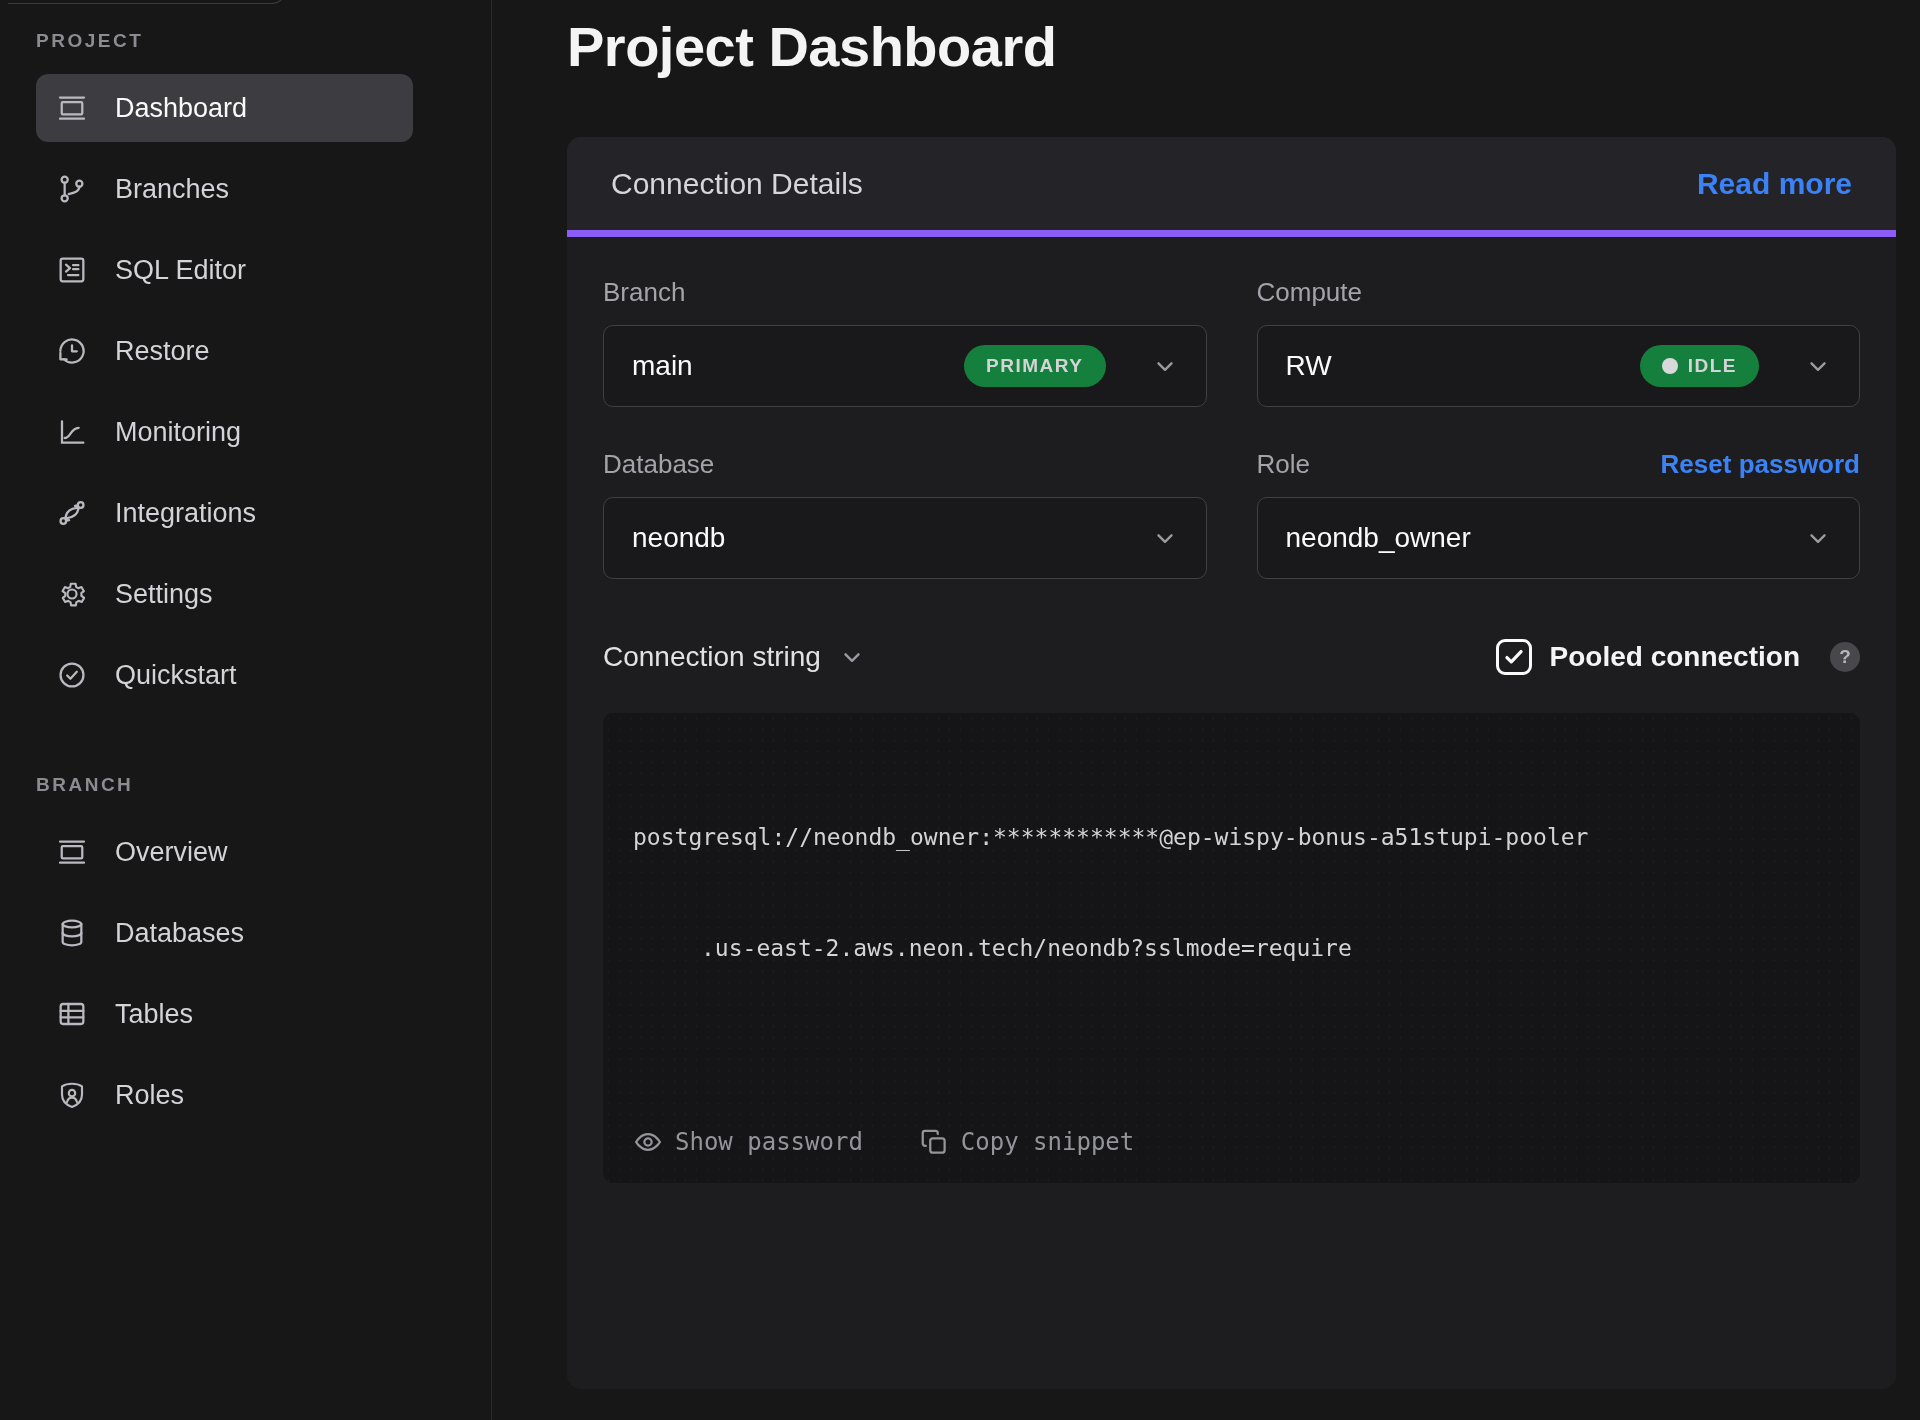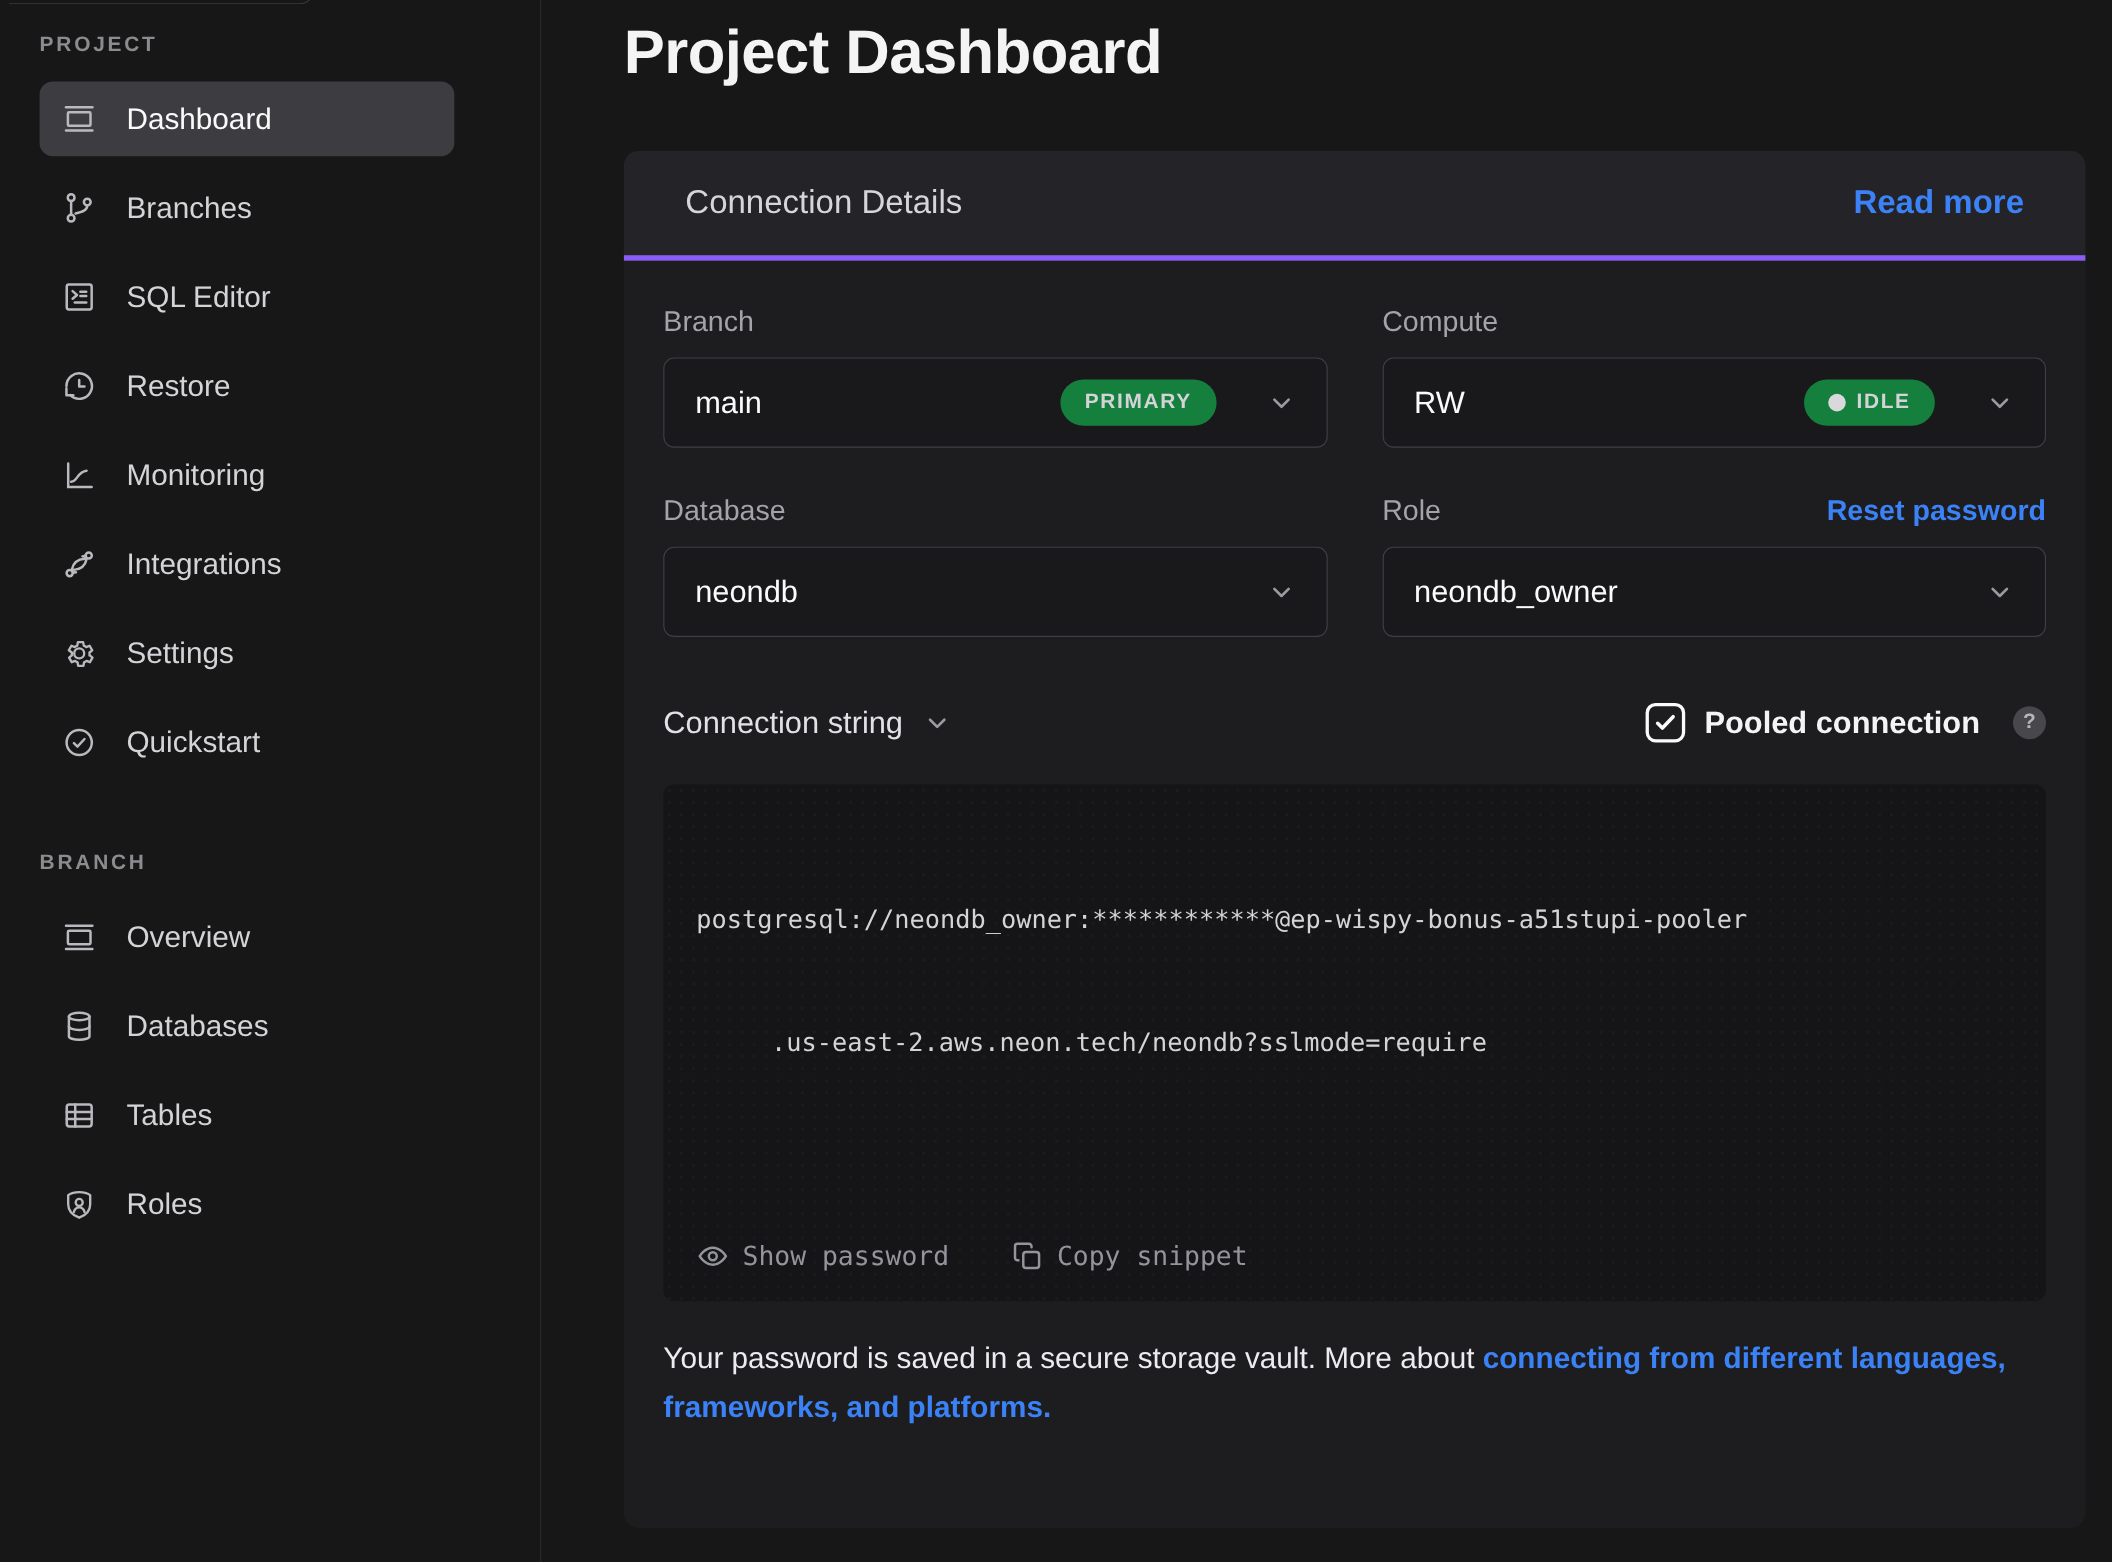--- a/index.html
+++ b/index.html
@@ -45,23 +45,23 @@
   .main { flex:1; padding:14px 24px 0 75px; }
   .page-title {
     font-size:56px; font-weight:700; color:#f4f4f5; letter-spacing:-0.5px;
   }
   .card {
     margin-top:58px; width:1329px; height:1252px;
     background:#1d1d20; border-radius:14px; overflow:hidden;
   }
   .card-header {
     height:100px; background:#242428;
-    border-bottom:5px solid #8b5cf6;
+    border-bottom:7px solid #8b5cf6;
     display:flex; align-items:center; justify-content:space-between;
-    padding:0 56px;
+    padding:0 44px;
   }
   .card-title { font-size:30px; font-weight:500; color:#d6d6da; }
   .link { color:#3b82f6; font-weight:700; text-decoration:none; cursor:pointer; }
   .read-more { font-size:30px; }
   .card-body { padding:38px 36px 0 36px; }
 
   .field-grid { display:grid; grid-template-columns:1fr 1fr; column-gap:50px; }
   .field-label-row {
     display:flex; align-items:center; justify-content:space-between;
     margin-bottom:16px; height:34px;
@@ -413,17 +413,16 @@
               <svg viewBox="0 0 24 24" fill="none" stroke="currentColor" stroke-width="1.8" stroke-linecap="round" stroke-linejoin="round">
                   <rect x="9" y="9" width="11.5" height="11.5" rx="2"></rect>
                   <path d="M5.5 15H4.8A1.8 1.8 0 0 1 3 13.2V4.8A1.8 1.8 0 0 1 4.8 3h8.4A1.8 1.8 0 0 1 15 4.8v.7"></path>
                 </svg>
             </span>
             <span>Copy snippet</span>
           </button>
         </div>
       </div>
 
-      <p class="vault-note"><span>Your password is saved in a secure storage vault. More about </span><a class="link">connecting from different languages, frameworks, and platforms.</a></p>
 
     </div>
   </section>
 </main>
 
 </body></html>

